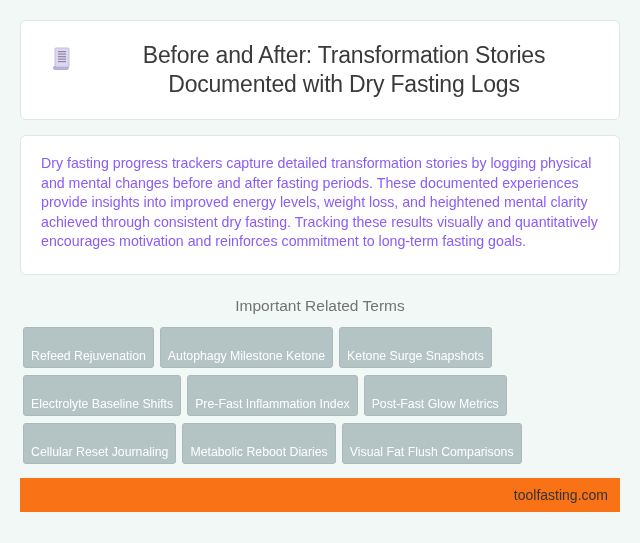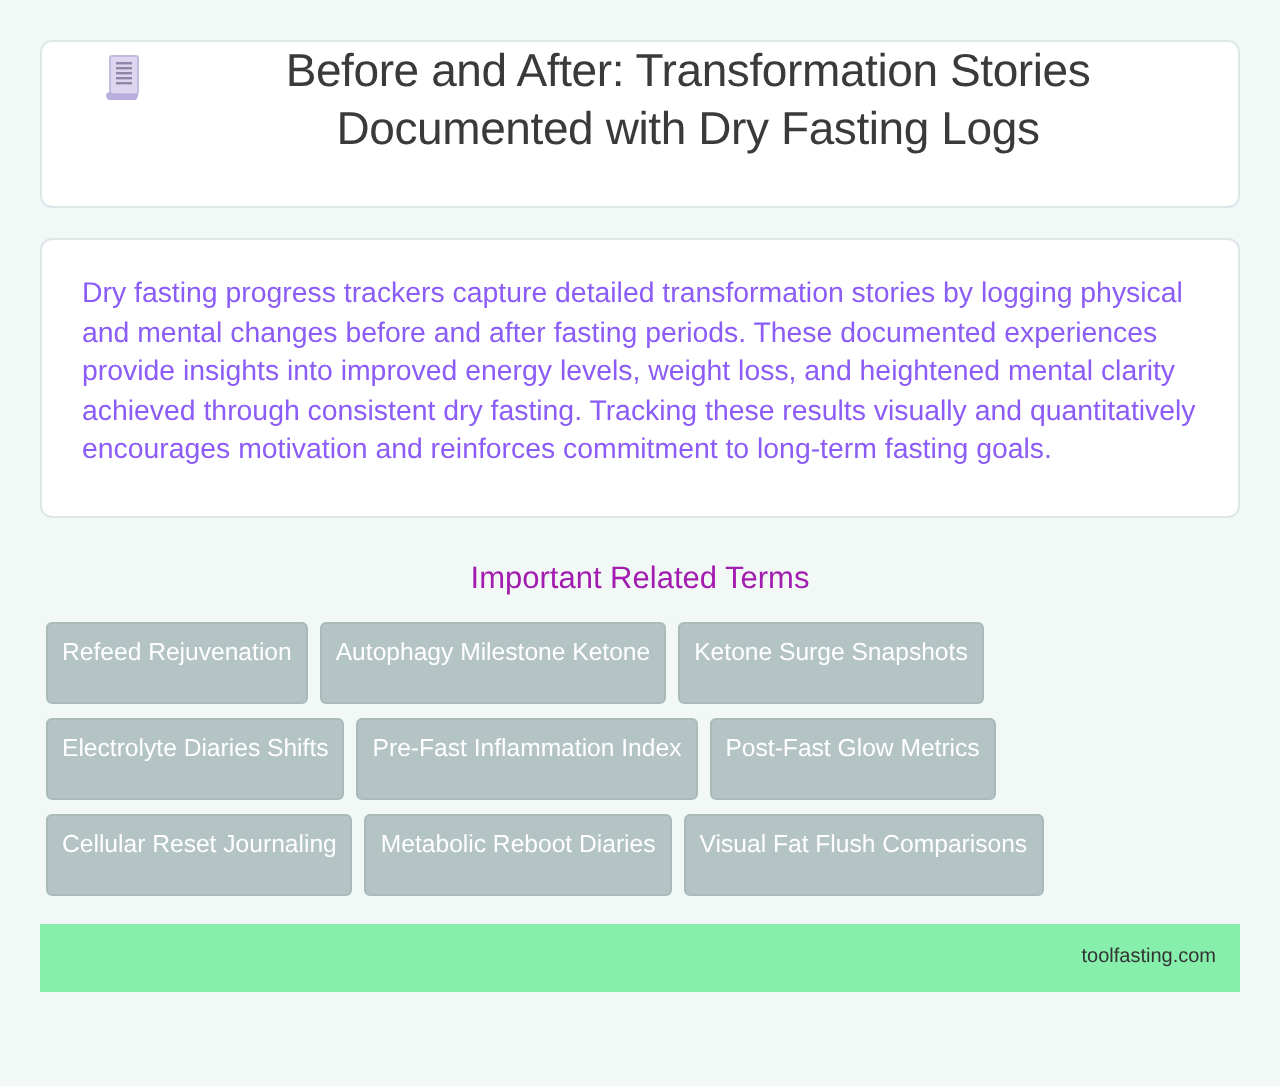--- a/index.html
+++ b/index.html
@@ -13,22 +13,23 @@
     }
     .page {
       padding: 20px 20px 0 20px;
     }
     .card {
       background: #ffffff;
       border: 1px solid #dde6e9;
       border-radius: 6px;
     }
     .header-card {
-      height: 84px;
+      height: 100px;
       display: flex;
+      align-items: center;
       justify-content: center;
       padding: 0 32px;
     }
     .header-inner {
       display: flex;
       align-items: flex-start;
     }
     .doc-icon {
       width: 18px;
       height: 24px;
@@ -50,49 +51,49 @@
     }
     .desc {
       font-size: 14.2px;
       line-height: 19.6px;
       color: #8b5cf6;
     }
     .terms-title {
       margin-top: 22px;
       text-align: center;
       font-size: 15.5px;
-      color: #a21caf;
+      color: #737373;
     }
     .terms {
       margin-top: 12px;
       display: flex;
       flex-wrap: wrap;
       gap: 7px 6px;
       padding: 0 3px;
     }
     .term {
       background: #b4c3c4;
       color: #ffffff;
       font-size: 12.3px;
       border-radius: 3px;
       height: 41px;
       line-height: 25px;
-      padding: 2px 7px;
+      padding: 16px 7px;
       border: 1px solid #aab9ba;
       white-space: nowrap;
     }
     .footer {
       margin-top: 14px;
-      background: #86efac;
+      background: #f97316;
       height: 34px;
       display: flex;
       align-items: center;
       justify-content: flex-end;
       padding-right: 12px;
-      font-size: 10px;
+      font-size: 14px;
       color: #333;
     }
   </style>
 </head>
 <body>
 
 <div class="page">
 
   <div class="card header-card">
     <div class="header-inner">
@@ -114,21 +115,21 @@
   <div class="card desc-card">
     <p class="desc">Dry fasting progress trackers capture detailed transformation stories by logging physical and mental changes before and after fasting periods. These documented experiences provide insights into improved energy levels, weight loss, and heightened mental clarity achieved through consistent dry fasting. Tracking these results visually and quantitatively encourages motivation and reinforces commitment to long-term fasting goals.</p>
   </div>
 
   <div class="terms-title">Important Related Terms</div>
 
   <div class="terms">
     <span class="term">Refeed Rejuvenation</span>
     <span class="term">Autophagy Milestone Ketone</span>
     <span class="term">Ketone Surge Snapshots</span>
-    <span class="term">Electrolyte Diaries Shifts</span>
+    <span class="term">Electrolyte Baseline Shifts</span>
     <span class="term">Pre-Fast Inflammation Index</span>
     <span class="term">Post-Fast Glow Metrics</span>
     <span class="term">Cellular Reset Journaling</span>
     <span class="term">Metabolic Reboot Diaries</span>
     <span class="term">Visual Fat Flush Comparisons</span>
   </div>
 
   <div class="footer">
     <span>toolfasting.com</span>
   </div>

